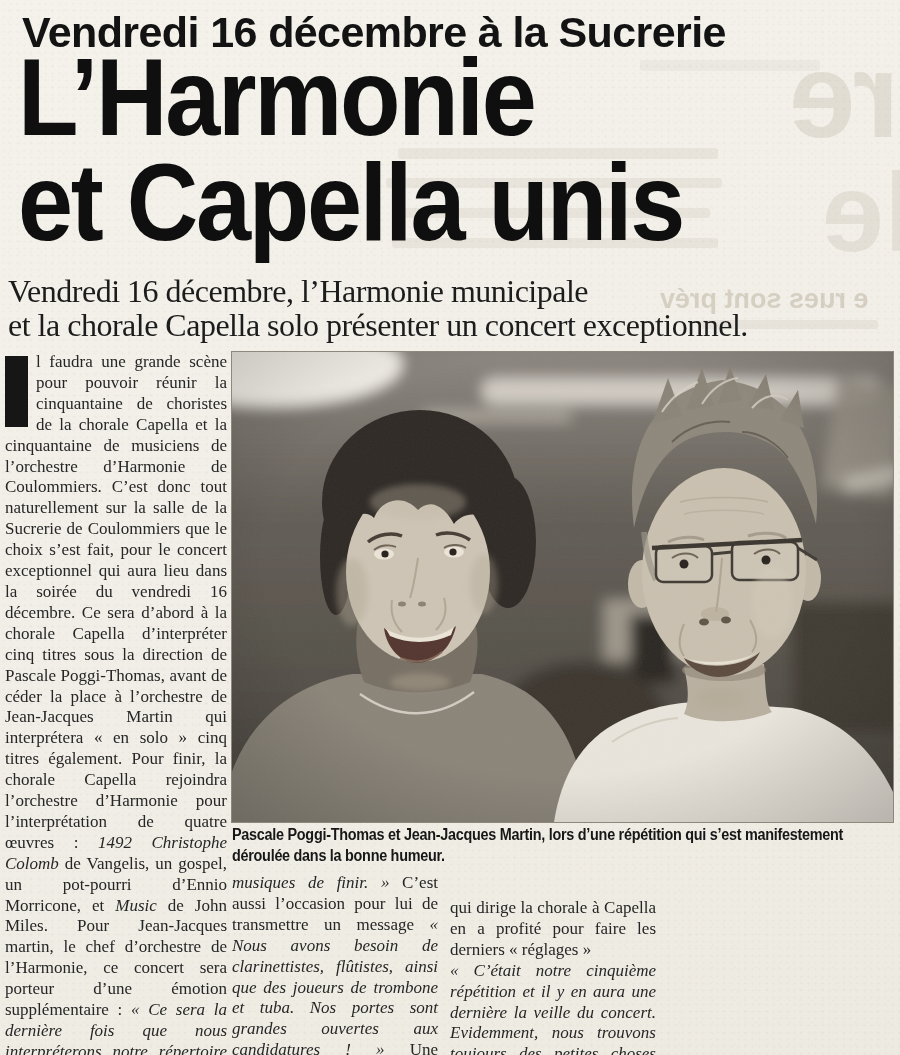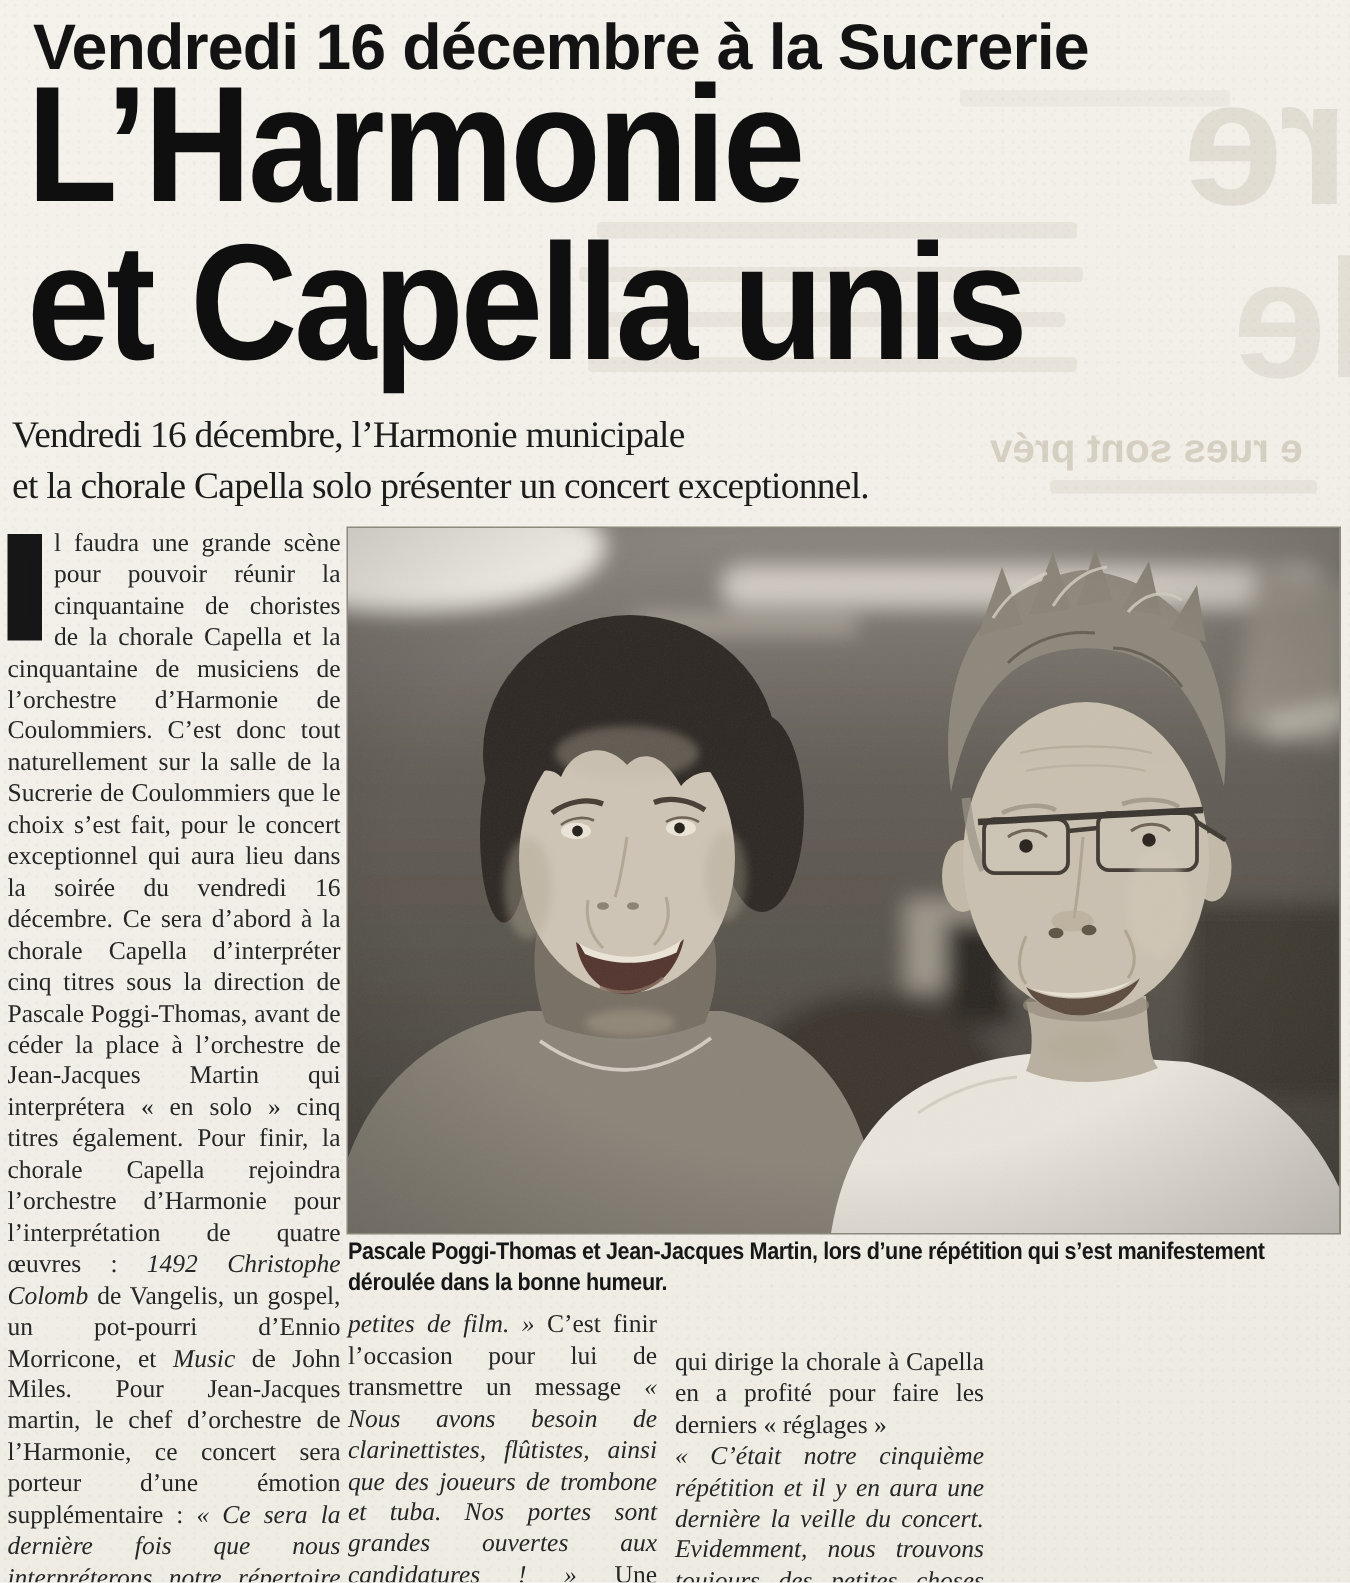--- a/index.html
+++ b/index.html
@@ -20,21 +20,21 @@
     font-size:43px;letter-spacing:-0.6px;color:#131313;
   }
   .headline{
     position:absolute;left:18px;top:44px;margin:0;white-space:nowrap;width:1200px;
     font-family:"Liberation Sans",sans-serif;font-weight:800;
     font-size:110px;line-height:105px;letter-spacing:-2.5px;color:#0f0f0f;
     transform:scaleX(0.9);transform-origin:left top;
   }
   .subhead{
     position:absolute;left:8px;top:274px;white-space:nowrap;
-    font-size:25px;line-height:34px;letter-spacing:-0.5px;color:#1c1c1c;
+    font-size:32px;line-height:34px;letter-spacing:-0.5px;color:#1c1c1c;
   }
   .col{position:absolute;text-align:justify;font-size:17px;line-height:20.9px;color:#262626;}
   .col p{margin:0;}
   .it{font-style:italic;}
   .col1{left:5px;top:352px;width:222px;height:695px;}
   .col2{left:232px;top:873px;width:206px;height:182px;}
   .col3{left:450px;top:898px;width:206px;height:182px;}
   .col4{left:668px;top:873px;width:206px;height:182px;}
   .dropcap{
     float:left;width:23px;height:71px;margin:4px 8px 2px 0;
@@ -209,21 +209,21 @@
       </g>
 
       <rect width="661" height="470" fill="url(#vig)"></rect>
       <rect width="661" height="470" filter="url(#grain)" opacity="0.16"></rect>
     </svg>
   </figure>
 
   <div class="caption">Pascale Poggi-Thomas et Jean-Jacques Martin, lors d’une répétition qui s’est manifestement déroulée dans la bonne humeur.</div>
 
   <div class="col col2">
-    <span class="it">petites de film. »</span><span> C’est finir l’occasion pour lui de transmettre un message </span><span class="it">« Nous avons besoin de clarinettistes, flûtistes, ainsi que des joueurs de trombone et tuba. Nos portes sont grandes ouvertes aux candidatures ! »</span><span> Une répétition a eu lieu vendredi 9 au soir, Pascale Poggi-Thomas</span>
+    <span class="it">musiques de finir. »</span><span> C’est aussi l’occasion pour lui de transmettre un message </span><span class="it">« Nous avons besoin de clarinettistes, flûtistes, ainsi que des joueurs de trombone et tuba. Nos portes sont grandes ouvertes aux candidatures ! »</span><span> Une répétition a eu lieu vendredi 9 au soir, Pascale Poggi-Thomas</span>
   </div>
 
   <div class="col col3">
     <p>qui dirige la chorale à Capella en a profité pour faire les derniers « réglages »</p>
     <p class="it">« C’était notre cinquième répétition et il y en aura une dernière la veille du concert. Evidemment, nous trouvons toujours des petites choses que nous souhaitons améliorer, mais nous pouvons d’ores et</p>
   </div>
 
 
 </div>
 

